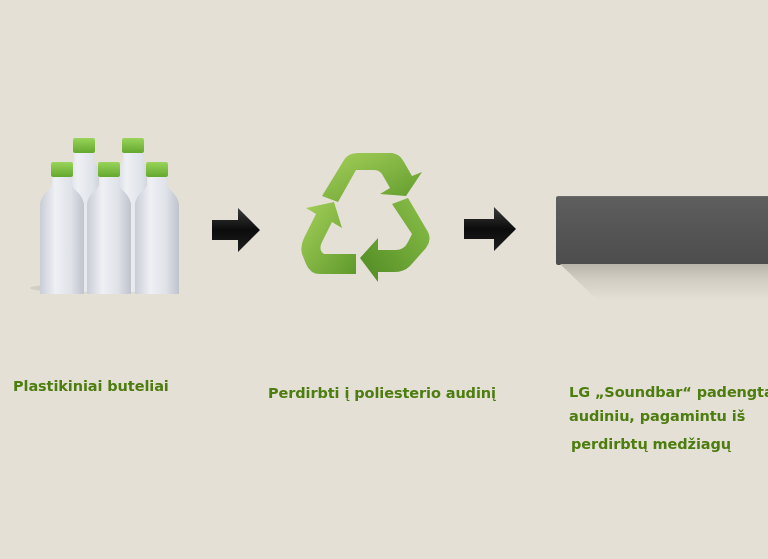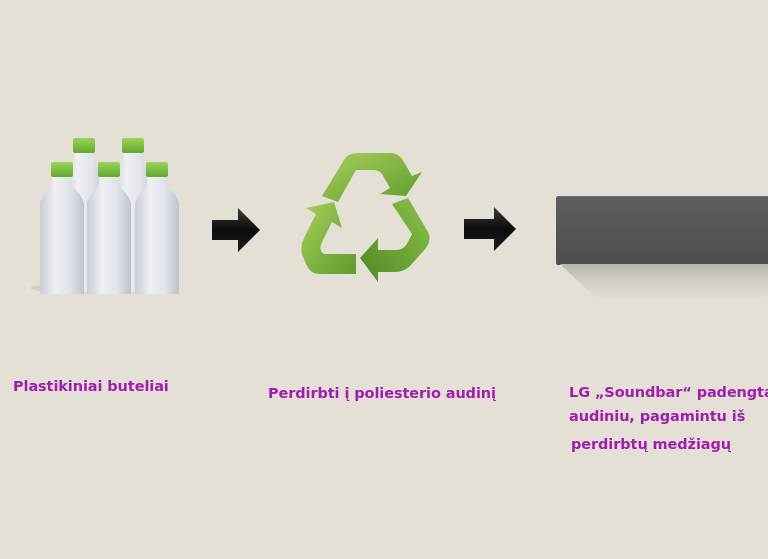--- a/index.html
+++ b/index.html
@@ -6,21 +6,21 @@
   body {
     width: 768px; height: 559px; overflow: hidden;
     background: #e4e0d6;
     position: relative;
     font-family: "DejaVu Sans", sans-serif;
   }
   .stage { position: absolute; left: 0; top: 0; width: 768px; height: 559px; }
   .abs { position: absolute; }
   .label {
     position: absolute;
-    color: #a21caf;
+    color: #4d7c0f;
     font-size: 14.5px;
     font-weight: bold;
     line-height: 24px;
     letter-spacing: -0.1px;
     white-space: nowrap;
   }
   .label span { display: block; }
 </style>
 </head>
 <body>

